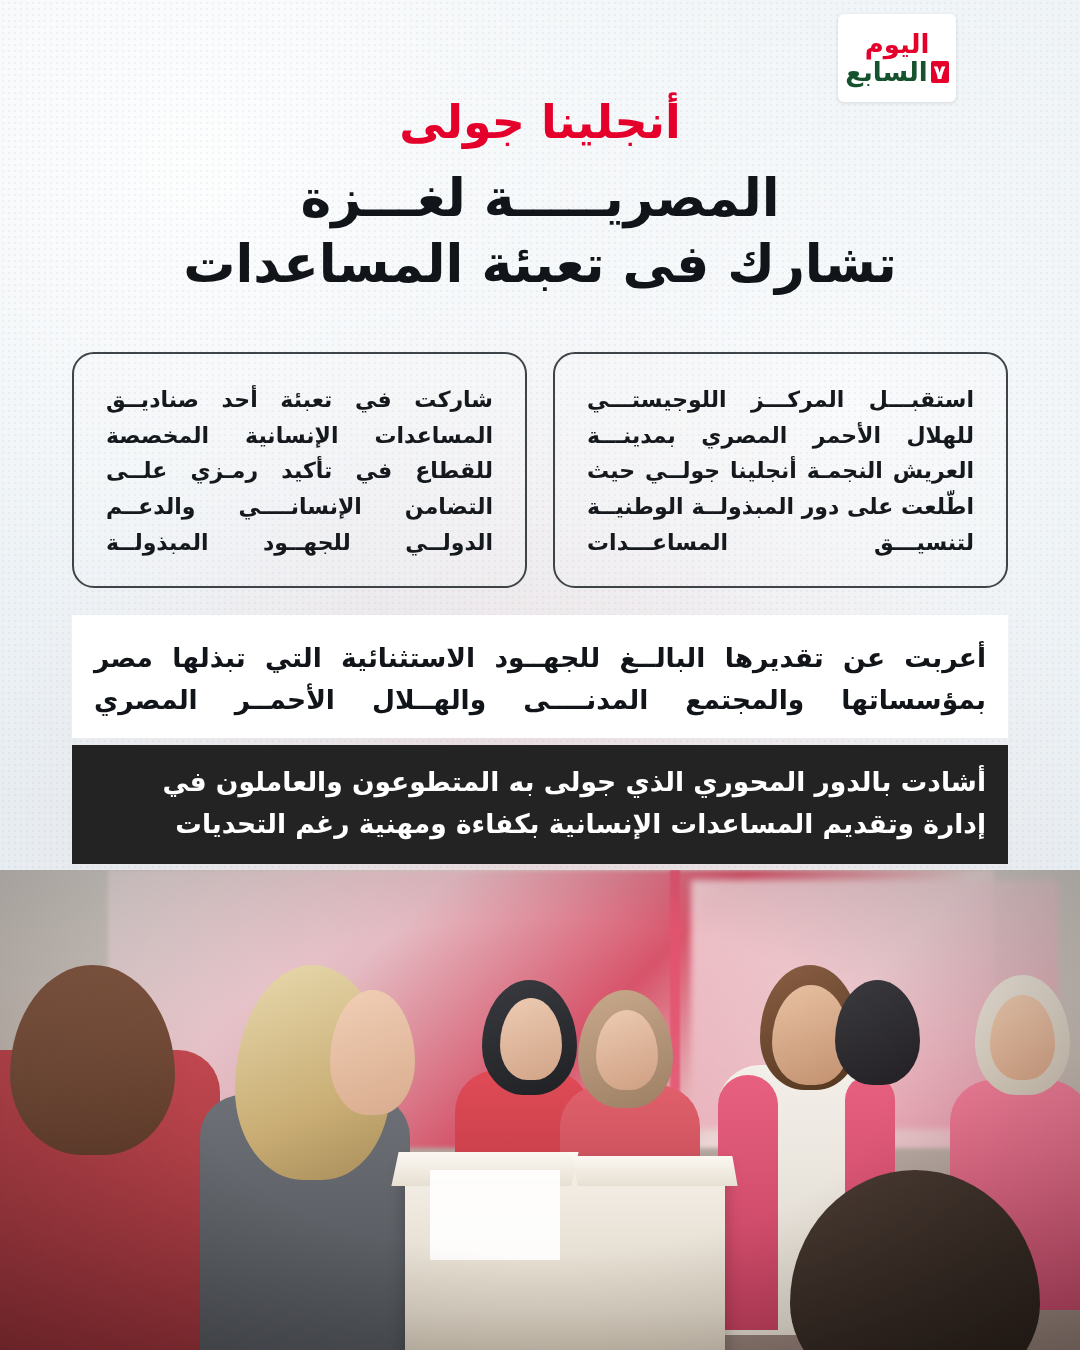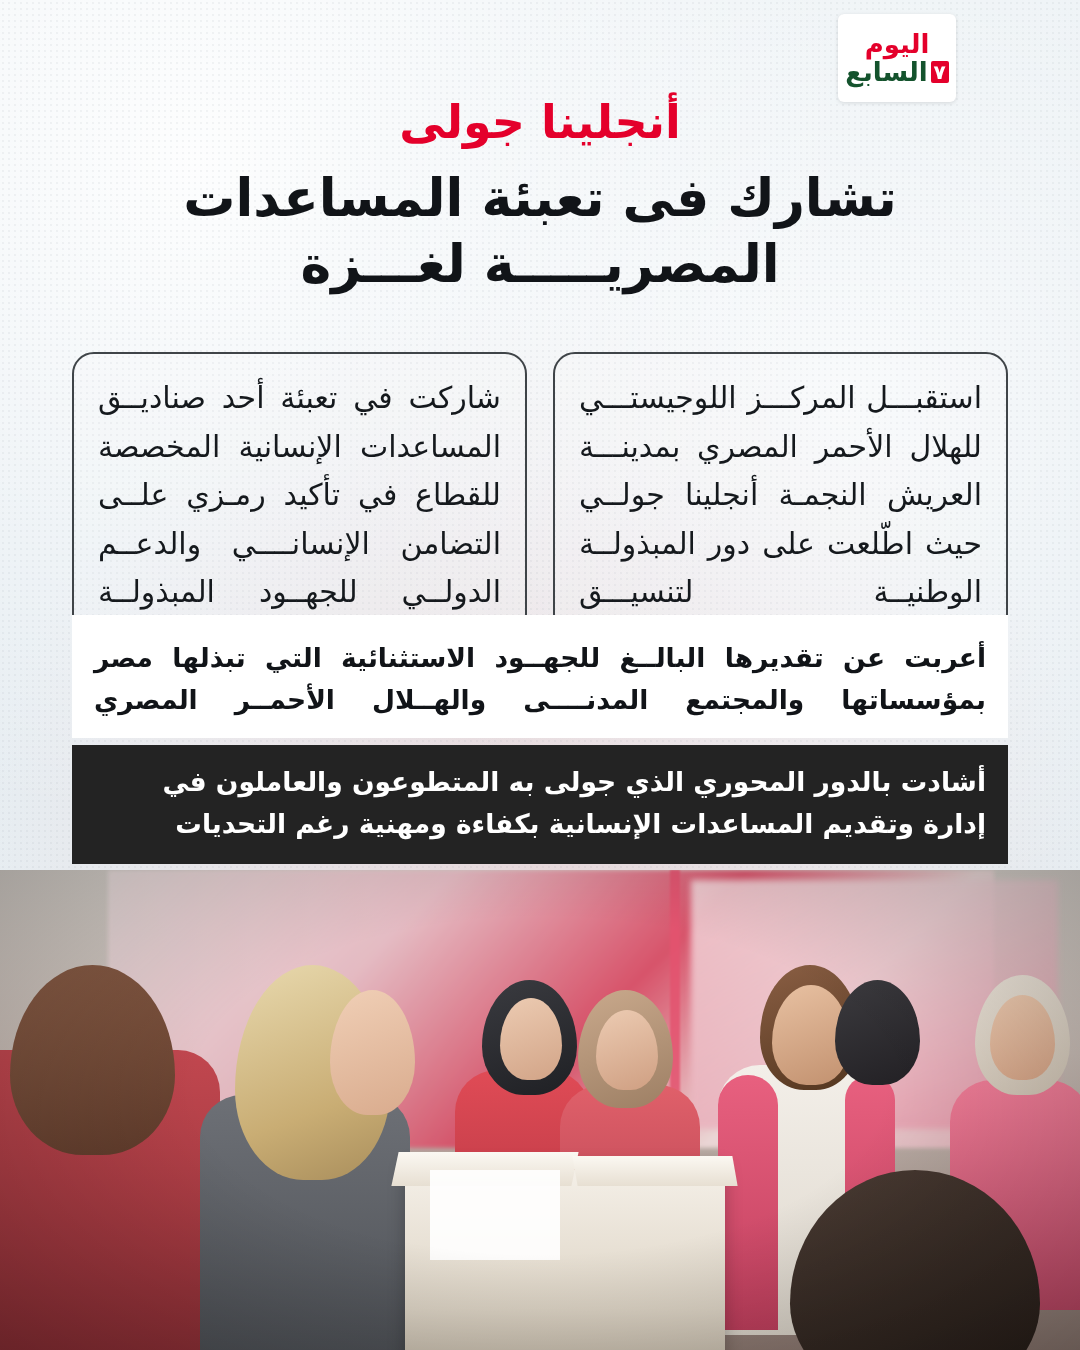--- a/index.html
+++ b/index.html
@@ -103,24 +103,24 @@
   }
   .card{
     flex:1;
     border:2px solid #3f4448;
     border-radius:22px;
     padding:16px 20px 14px 20px;
     box-sizing:border-box;
     background:rgba(255,255,255,0.10);
   }
   .card p{
-    margin:4px;
+    margin:12px;
     color:#15191d;
-    font-weight:normal;
-    font-size:30px;
+    font-weight:bold;
+    font-size:22px;
     line-height:1.62;
     text-align:justify;
     text-align-last:justify;
     direction:rtl;
   }
 
   
   .band-white{
     position:absolute;
     top:615px;left:72px;right:72px;
@@ -215,22 +215,22 @@
       <span class="logo-word logo-red">اليوم</span>
     </div>
     <div class="logo-line">
       <span class="logo-badge">٧</span>
       <span class="logo-word logo-dark">السابع</span>
     </div>
   </div>
 
   <div class="headline">
     <div class="headline-top">أنجلينا جولى</div>
+    <div class="headline-main">المصريـــــة لغـــزة</div>
     <div class="headline-main">تشارك فى تعبئة المساعدات</div>
-    <div class="headline-main">المصريـــــة لغـــزة</div>
   </div>
 
   <div class="cards">
     <div class="card">
       <p>استقبـــل المركـــز اللوجيستـــي للهلال الأحمر المصري بمدينـــة العريش النجمـة أنجلينا جولــي حيث اطّلعت على دور المبذولــة الوطنيــة لتنسيـــق المساعـــدات</p>
     </div>
     <div class="card">
       <p>شاركت في تعبئة أحد صناديــق المساعدات الإنسانية المخصصة للقطاع في تأكيد رمـزي علــى التضامن الإنسانــــي والدعــم الدولــي للجهــود المبذولــة</p>
     </div>
   </div>

